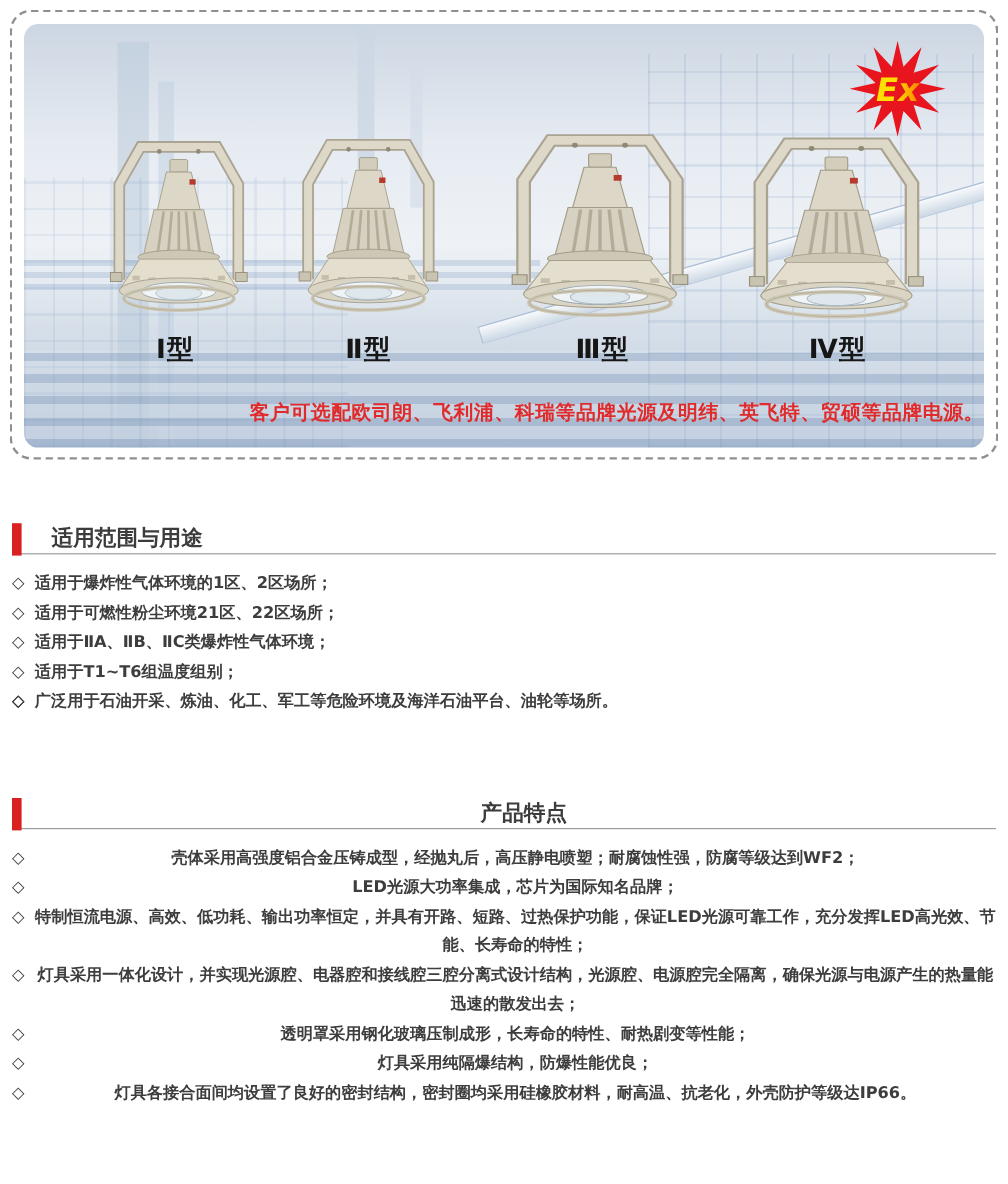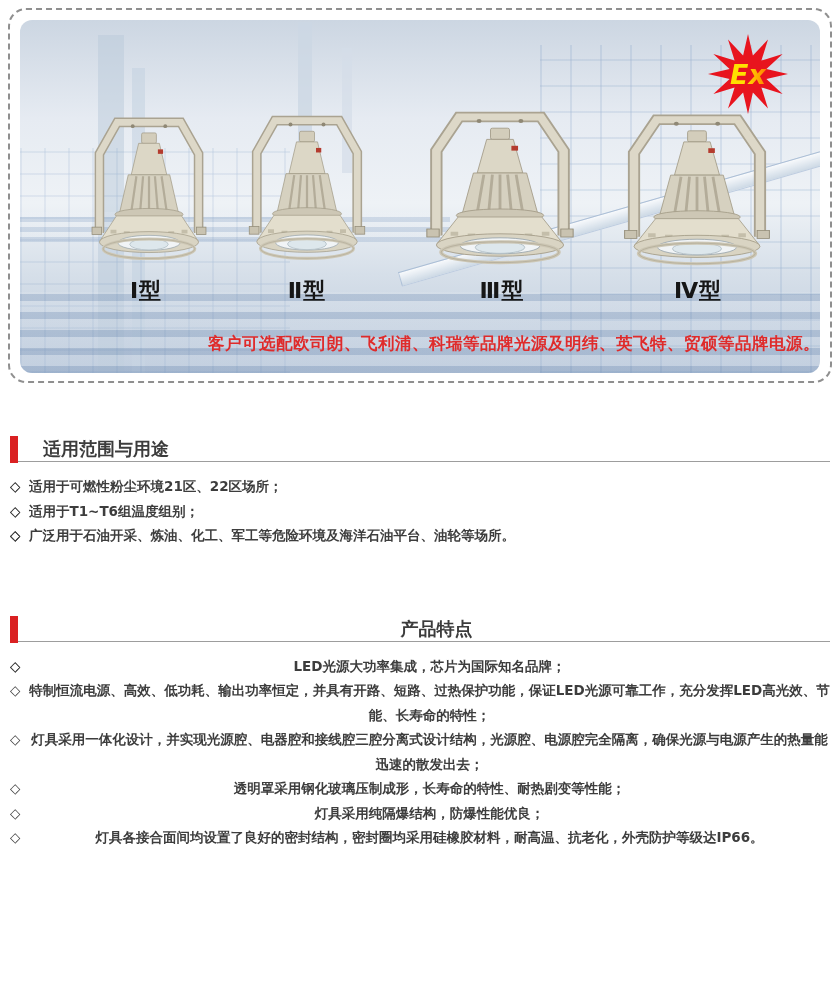--- a/index.html
+++ b/index.html
@@ -155,37 +155,37 @@
 </div>
 
 <div class="content">
 
   <div class="section-1">
     <div class="sec-header">
       <span class="accent-bar"></span>
       <span class="sec-title">适用范围与用途</span>
     </div>
     <ul class="bullets">
-      <li><span class="diamond">◇</span></li>
+      <li><span class="diamond">◇</span><span>适用于爆炸性气体环境的1区、2区场所；</span></li>
       <li><span class="diamond">◇</span><span>适用于可燃性粉尘环境21区、22区场所；</span></li>
-      <li><span class="diamond">◇</span></li>
+      <li><span class="diamond">◇</span><span>适用于ⅡA、ⅡB、ⅡC类爆炸性气体环境；</span></li>
       <li><span class="diamond">◇</span><span>适用于T1~T6组温度组别；</span></li>
       <li><span class="diamond">◇</span></li>
       <li><span class="diamond">◇</span></li>
       <li><span class="diamond">◇</span><span>广泛用于石油开采、炼油、化工、军工等危险环境及海洋石油平台、油轮等场所。</span></li>
     </ul>
   </div>
 
   <div class="section-2">
     <div class="sec-header">
       <span class="accent-bar"></span>
       <span class="sec-title">产品特点</span>
     </div>
     <ul class="bullets">
-      <li><span class="diamond">◇</span></li>
+      <li><span class="diamond">◇</span><span>壳体采用高强度铝合金压铸成型，经抛丸后，高压静电喷塑；耐腐蚀性强，防腐等级达到WF2；</span></li>
       <li><span class="diamond">◇</span><span>LED光源大功率集成，芯片为国际知名品牌；</span></li>
       <li><span class="diamond">◇</span><span>特制恒流电源、高效、低功耗、输出功率恒定，并具有开路、短路、过热保护功能，保证LED光源可靠工作，充分发挥LED高光效、节能、长寿命的特性；</span></li>
       <li><span class="diamond">◇</span><span>灯具采用一体化设计，并实现光源腔、电器腔和接线腔三腔分离式设计结构，光源腔、电源腔完全隔离，确保光源与电源产生的热量能迅速的散发出去；</span></li>
       <li><span class="diamond">◇</span><span>透明罩采用钢化玻璃压制成形，长寿命的特性、耐热剧变等性能；</span></li>
       <li><span class="diamond">◇</span><span>灯具采用纯隔爆结构，防爆性能优良；</span></li>
       <li><span class="diamond">◇</span><span>灯具各接合面间均设置了良好的密封结构，密封圈均采用硅橡胶材料，耐高温、抗老化，外壳防护等级达IP66。</span></li>
     </ul>
   </div>
 
 </div>

